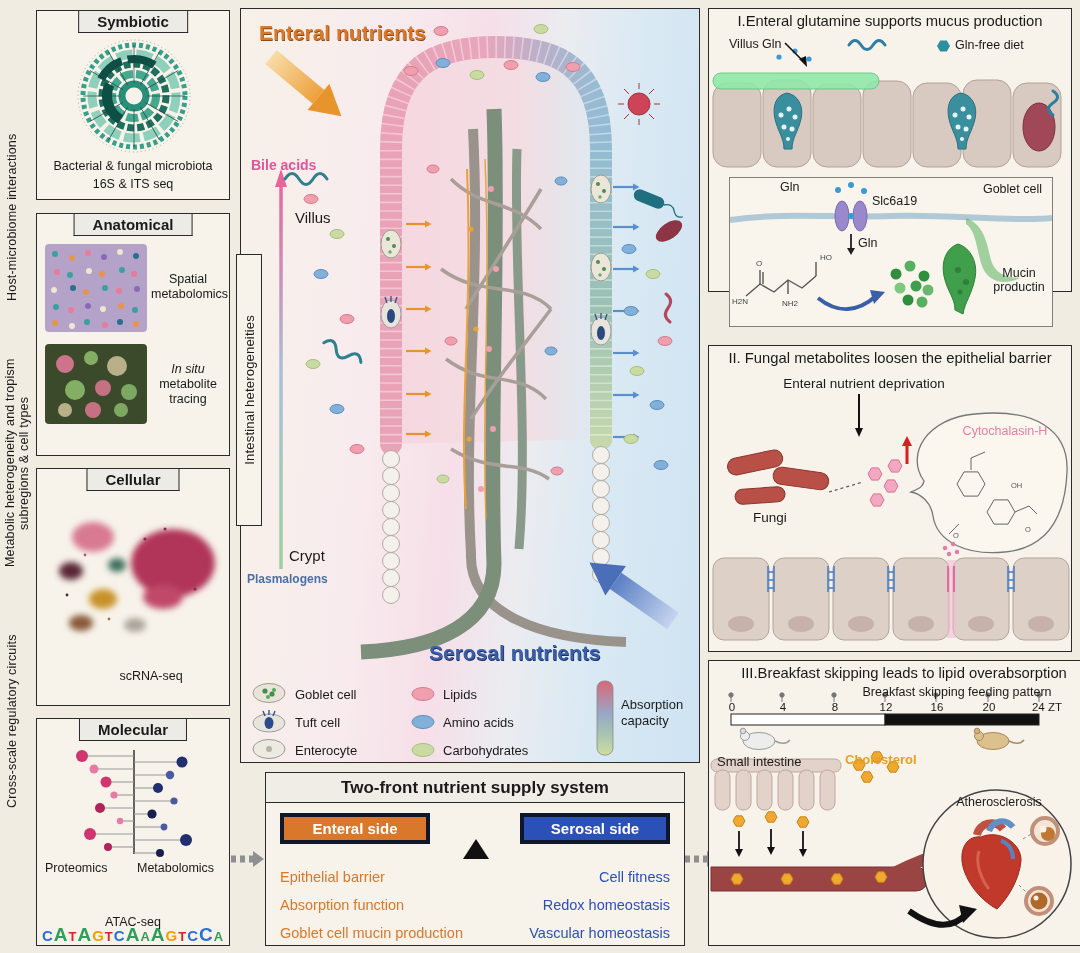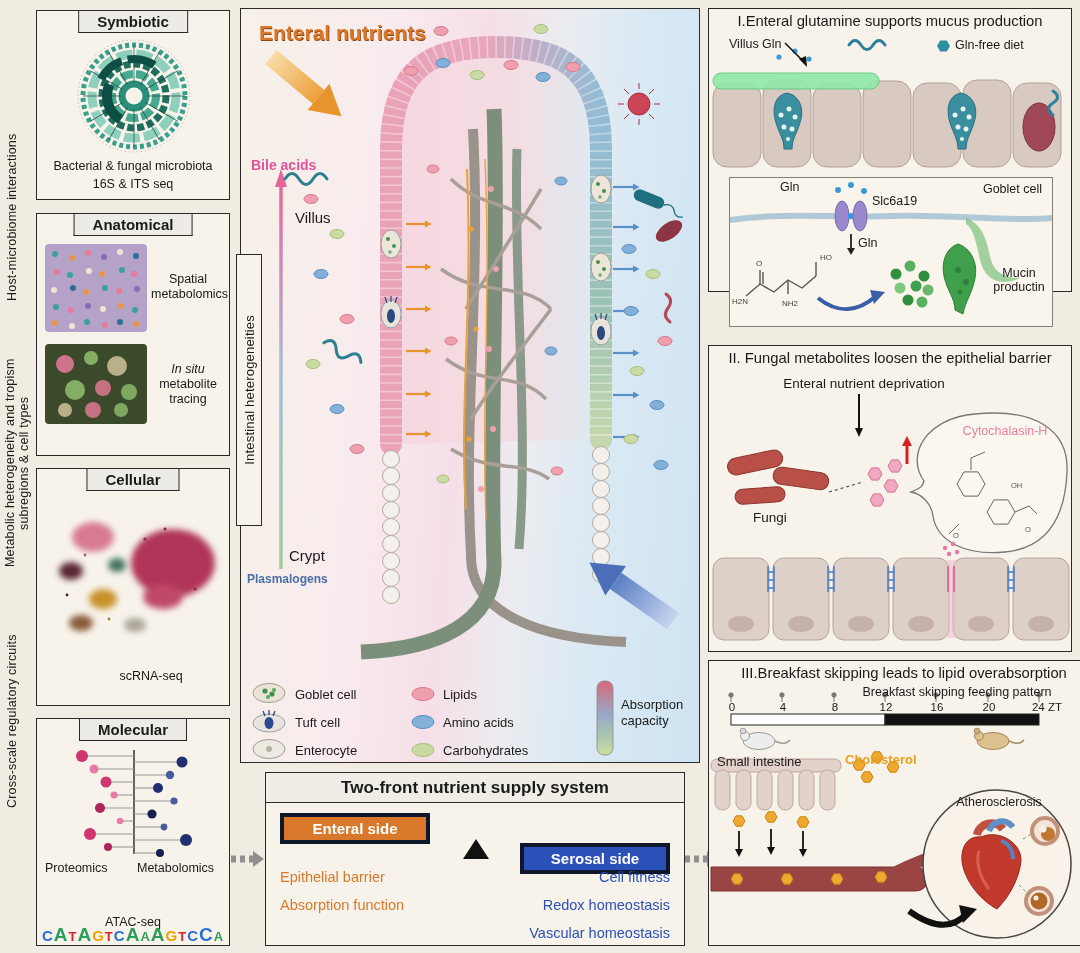--- a/index.html
+++ b/index.html
@@ -15,21 +15,21 @@
   .cap{position:absolute;font-size:12.5px;line-height:1.2;text-align:center;}
   .lbl{position:absolute;font-size:13px;line-height:1.15;}
   .big-orange{font-size:21px;font-weight:bold;color:var(--enteral,#d9782a);text-shadow:.6px .6px 0 #8a4a14;}
   .big-blue{font-size:21px;font-weight:bold;color:var(--serosal-text,#3a5fa8);text-shadow:.6px .6px 0 #1c2f66;}
   .ih-box{position:absolute;border:1.3px solid #2a2a2a;background:var(--panel-bg,#f7f3ea);display:flex;align-items:center;justify-content:center;z-index:4;}
   .tf-title{height:30px;border-bottom:1.4px solid #2a2a2a;background:#efede6;display:flex;align-items:center;justify-content:center;
     font-size:17px;font-weight:bold;}
   .tf-side{position:absolute;top:40px;width:150px;text-align:center;font-weight:bold;font-size:15px;color:#fff;
     border:4px solid #0f172a;padding:3px 0;}
   .tf-enteral{left:14px;background:var(--enteral,#d9782a);}
-  .tf-serosal{right:14px;background:var(--serosal,#2b50b8);margin-top:30px;}
+  .tf-serosal{right:14px;background:var(--serosal,#2b50b8);}
   .tf-tri{position:absolute;left:197px;top:66px;width:0;height:0;border-left:13px solid transparent;border-right:13px solid transparent;border-bottom:20px solid #111;}
   .tf-list{position:absolute;top:90px;list-style:none;font-size:14.5px;line-height:28px;}
   .tf-list-enteral{left:14px;color:var(--enteral,#d9782a);}
   .tf-list-serosal{right:14px;text-align:right;color:var(--serosal,#2b50b8);}
   .rtitle{position:absolute;top:4px;left:0;width:100%;text-align:center;font-size:14.8px;}
   .motif{position:absolute;width:100%;text-align:center;font-weight:bold;letter-spacing:1px;line-height:24px;margin-top:44px;}
   .motif span{font-size:15px;display:inline-block;}
   .motif span:nth-child(2n){font-size:19px;}
   .motif span:nth-child(3n){font-size:13px;}
   .legend-label{position:absolute;font-size:13px;}
@@ -440,20 +440,21 @@
       </g>
 
       <rect x="356" y="672" width="16" height="74" rx="7" fill="url(#absGrad)" stroke="#888" stroke-width="0.8"></rect>
     </svg>
 
     <div class="lbl big-orange" style="left:18px;top:12px">Enteral nutrients</div>
     <div class="lbl pink" style="left:10px;top:148px;font-size:14px">Bile acids</div>
     <div class="lbl" style="left:54px;top:200px;font-size:15px">Villus</div>
     <div class="lbl" style="left:48px;top:538px;font-size:15px">Crypt</div>
     <div class="lbl pblue" style="left:6px;top:564px;font-size:12px">Plasmalogens</div>
+    <div class="lbl big-blue" style="left:188px;top:632px">Serosal nutrients</div>
 
     <div class="ih-box" style="left:-5px;top:245px;width:26px;height:272px">
       <span class="vtext" style="font-size:13px">Intestinal heterogeneities</span>
     </div>
 
     <svg class="abs" style="left:8px;top:672px" width="40" height="24">
         <ellipse cx="20" cy="12" rx="16" ry="9.5" fill="#eae4d8" stroke="#9aa08f"></ellipse>
         <circle cx="16" cy="10" r="2.6" fill="#3f8f4a"></circle>
         <circle cx="23" cy="13" r="2.6" fill="#3f8f4a"></circle>
         <circle cx="19" cy="16" r="2" fill="#57a85f"></circle>
@@ -489,20 +490,21 @@
   </section>
 
   <section class="panel" style="left:265px;top:772px;width:420px;height:174px">
     <div class="tf-title">Two-front nutrient supply system</div>
     <div class="tf-side tf-enteral">Enteral side</div>
     <div class="tf-side tf-serosal">Serosal side</div>
     <div class="tf-tri"></div>
     <ul class="tf-list tf-list-enteral">
       <li>Epithelial barrier</li>
       <li>Absorption function</li>
+      <li>Goblet cell mucin production</li>
     </ul>
     <ul class="tf-list tf-list-serosal">
       <li>Cell fitness</li>
       <li>Redox homeostasis</li>
       <li>Vascular homeostasis</li>
     </ul>
   </section>
 
   <svg class="abs" style="left:231px;top:849px" width="34" height="20">
     <line x1="0" y1="10" x2="22" y2="10" stroke="#8f8f8f" stroke-width="7" stroke-dasharray="5 4"></line>

